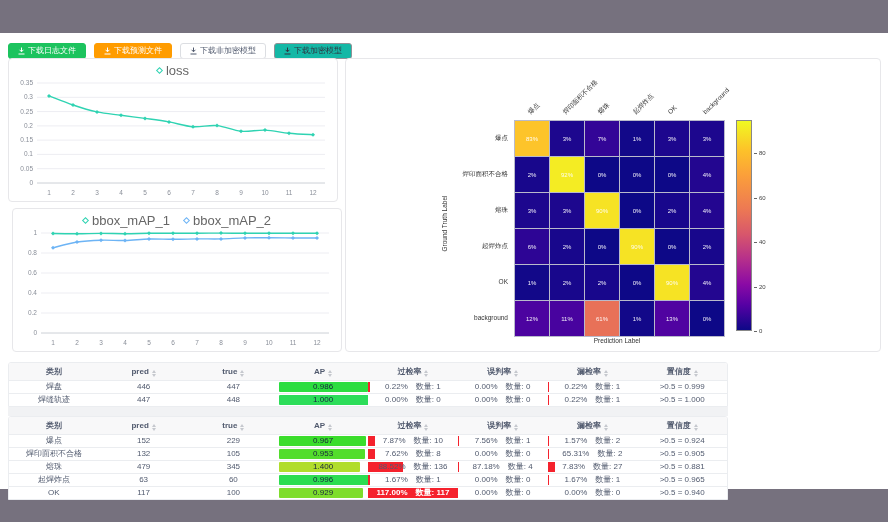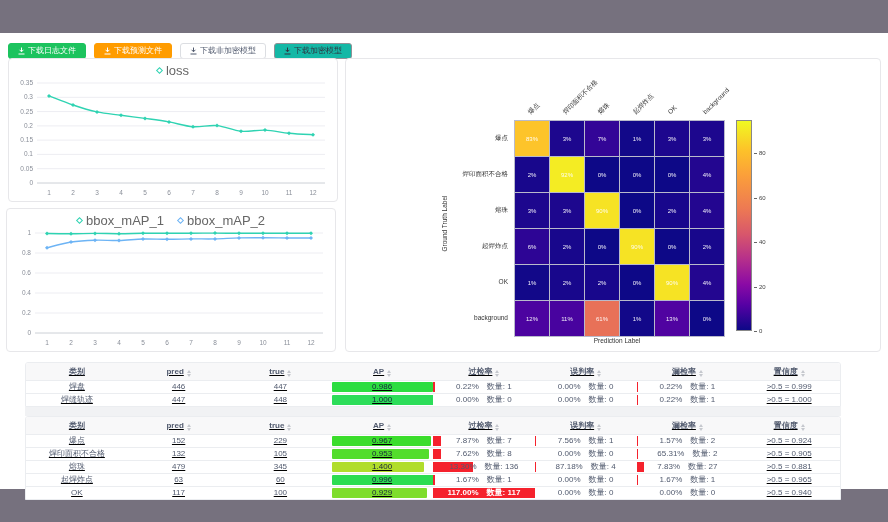--- a/index.html
+++ b/index.html
@@ -13,21 +13,21 @@
          border:1px solid transparent; display:inline-flex; align-items:center; gap:3px; cursor:pointer; white-space:nowrap; }
   .btn svg { display:block; }
   .btn-success { background:#1cc35e; border-color:#1cc35e; color:#fff; }
   .btn-warning { background:#ff9c00; border-color:#ff9c00; color:#fff; }
   .btn-default { background:#fff; border-color:#dcdee2; color:#515a6e; }
   .btn-disabled { background:#14b8a6; border-color:#8f9196; color:#2f3340; }
 
   
   .card { position:absolute; background:#fff; border:1px solid #e7e7ea; border-radius:4px; }
   #lossCard { left:8px; top:25px; width:330px; height:144px; }
-  #mapCard  { left:6px; top:175px; width:330px; height:144px; }
+  #mapCard  { left:12px; top:175px; width:330px; height:144px; }
   #cmCard   { left:345px; top:25px; width:536px; height:294px; }
   .legend { position:absolute; left:0; top:4px; width:100%; display:flex; justify-content:center; gap:14px;
             font-size:13px; color:#666; z-index:2; }
   .legend .li { display:inline-flex; align-items:center; gap:4px; cursor:pointer; }
   .legend .sym { width:5px; height:5px; border:1.2px solid; transform:rotate(45deg); background:#fff; display:inline-block; }
   .card svg { position:absolute; left:0; top:0; }
 
   
   .cm-title { position:absolute; left:96px; top:8px; width:346px; text-align:center; font-size:9px; font-weight:bold; color:#222; }
   .cm-grid { position:absolute; left:168px; top:61px; display:grid; grid-template-columns:repeat(6,34px);
@@ -40,21 +40,21 @@
              white-space:nowrap; font-size:6.5px; color:#333; line-height:8px; }
   .cm-xlabel { position:absolute; left:168px; top:278px; width:206px; text-align:center; font-size:6.5px; color:#333; }
   .cm-ylabel { position:absolute; left:33px; top:161px; width:130px; text-align:center; font-size:6.5px; color:#333;
                transform:rotate(-90deg); }
   .cm-colorbar { position:absolute; left:390px; top:61px; width:16px; height:211px; border:1px solid #888;
     background:linear-gradient(to bottom,#f0f921 0%,#fdc229 14%,#fb9f3a 26%,#ed7953 42%,#d8576b 54%,#b6308b 66%,#8b0aa5 78%,#5601a4 88%,#0d0887 100%); }
   .cbtick { position:absolute; font-size:6px; color:#444; display:flex; align-items:center; gap:2px; }
   .cbtick i { display:block; width:3px; height:1px; background:#666; }
 
   
-  #tables { position:absolute; left:25px; top:329px; width:816px;text-decoration:underline; }
+  #tables { position:absolute; left:8px; top:329px; width:720px; }
   .tbl { width:100%; border:1px solid #ebedf0; border-radius:3px 3px 0 0; overflow:hidden; background:#fff; }
   .tr { display:flex; border-bottom:1px solid #ebedf0; }
   .tr:last-child { border-bottom:none; }
   .td { flex:1 1 0; min-width:0; height:12px; line-height:12px; font-size:8px; color:#515a6e;
         text-align:center; position:relative; white-space:nowrap; overflow:hidden; }
   .th-row { background:#f8f8f9; }
   .th { height:17px; line-height:17px; color:#515a6e; font-weight:bold; cursor:pointer; }
   .caret { display:inline-flex; flex-direction:column; margin-left:3px; vertical-align:1px; gap:1px; }
   .caret i { width:0; height:0; border-left:2.5px solid transparent; border-right:2.5px solid transparent; display:block; }
   .caret .up { border-bottom:3px solid #c5c8ce; }
@@ -394,21 +394,21 @@
               <i class="dn"></i>
             </span></div>
         </div>
         <div class="tr">
     <div class="td">爆点</div>
     <div class="td">152</div>
     <div class="td">229</div>
     <div class="td"><span class="ap-bar" style="width:96.7%;background:hsl(115.19999999999999,72%,52%)"></span><span class="ap-text">0.967</span></div>
     <div class="td"><span class="rate-bar" style="width:7.87%;min-width:1.5px"></span><span class="rate-wrap">
               <span>7.87%</span>
-              <span>数量: 7</span>
+              <span>数量: 10</span>
             </span></div>
           <div class="td"><span class="rate-bar" style="width:0.79%;min-width:1.5px"></span><span class="rate-wrap">
               <span>7.56%</span>
               <span>数量: 1</span>
             </span></div>
           <div class="td"><span class="rate-bar" style="width:1.57%;min-width:1.5px"></span><span class="rate-wrap">
               <span>1.57%</span>
               <span>数量: 2</span>
             </span></div>
     <div class="td">&gt;0.5 = 0.924</div>
@@ -431,21 +431,21 @@
               <span>数量: 2</span>
             </span></div>
     <div class="td">&gt;0.5 = 0.905</div>
   </div>
         <div class="tr">
     <div class="td">熔珠</div>
     <div class="td">479</div>
     <div class="td">345</div>
     <div class="td"><span class="ap-bar" style="width:90%;background:hsl(75.00000000000001,72%,52%)"></span><span class="ap-text">1.400</span></div>
     <div class="td"><span class="rate-bar" style="width:39.42%;min-width:1.5px"></span><span class="rate-wrap">
-              <span>13.30%</span>
+              <span>88.52%</span>
               <span>数量: 136</span>
             </span></div>
           <div class="td"><span class="rate-bar" style="width:1.16%;min-width:1.5px"></span><span class="rate-wrap">
               <span>87.18%</span>
               <span>数量: 4</span>
             </span></div>
           <div class="td"><span class="rate-bar" style="width:7.83%;min-width:1.5px"></span><span class="rate-wrap">
               <span>7.83%</span>
               <span>数量: 27</span>
             </span></div>

